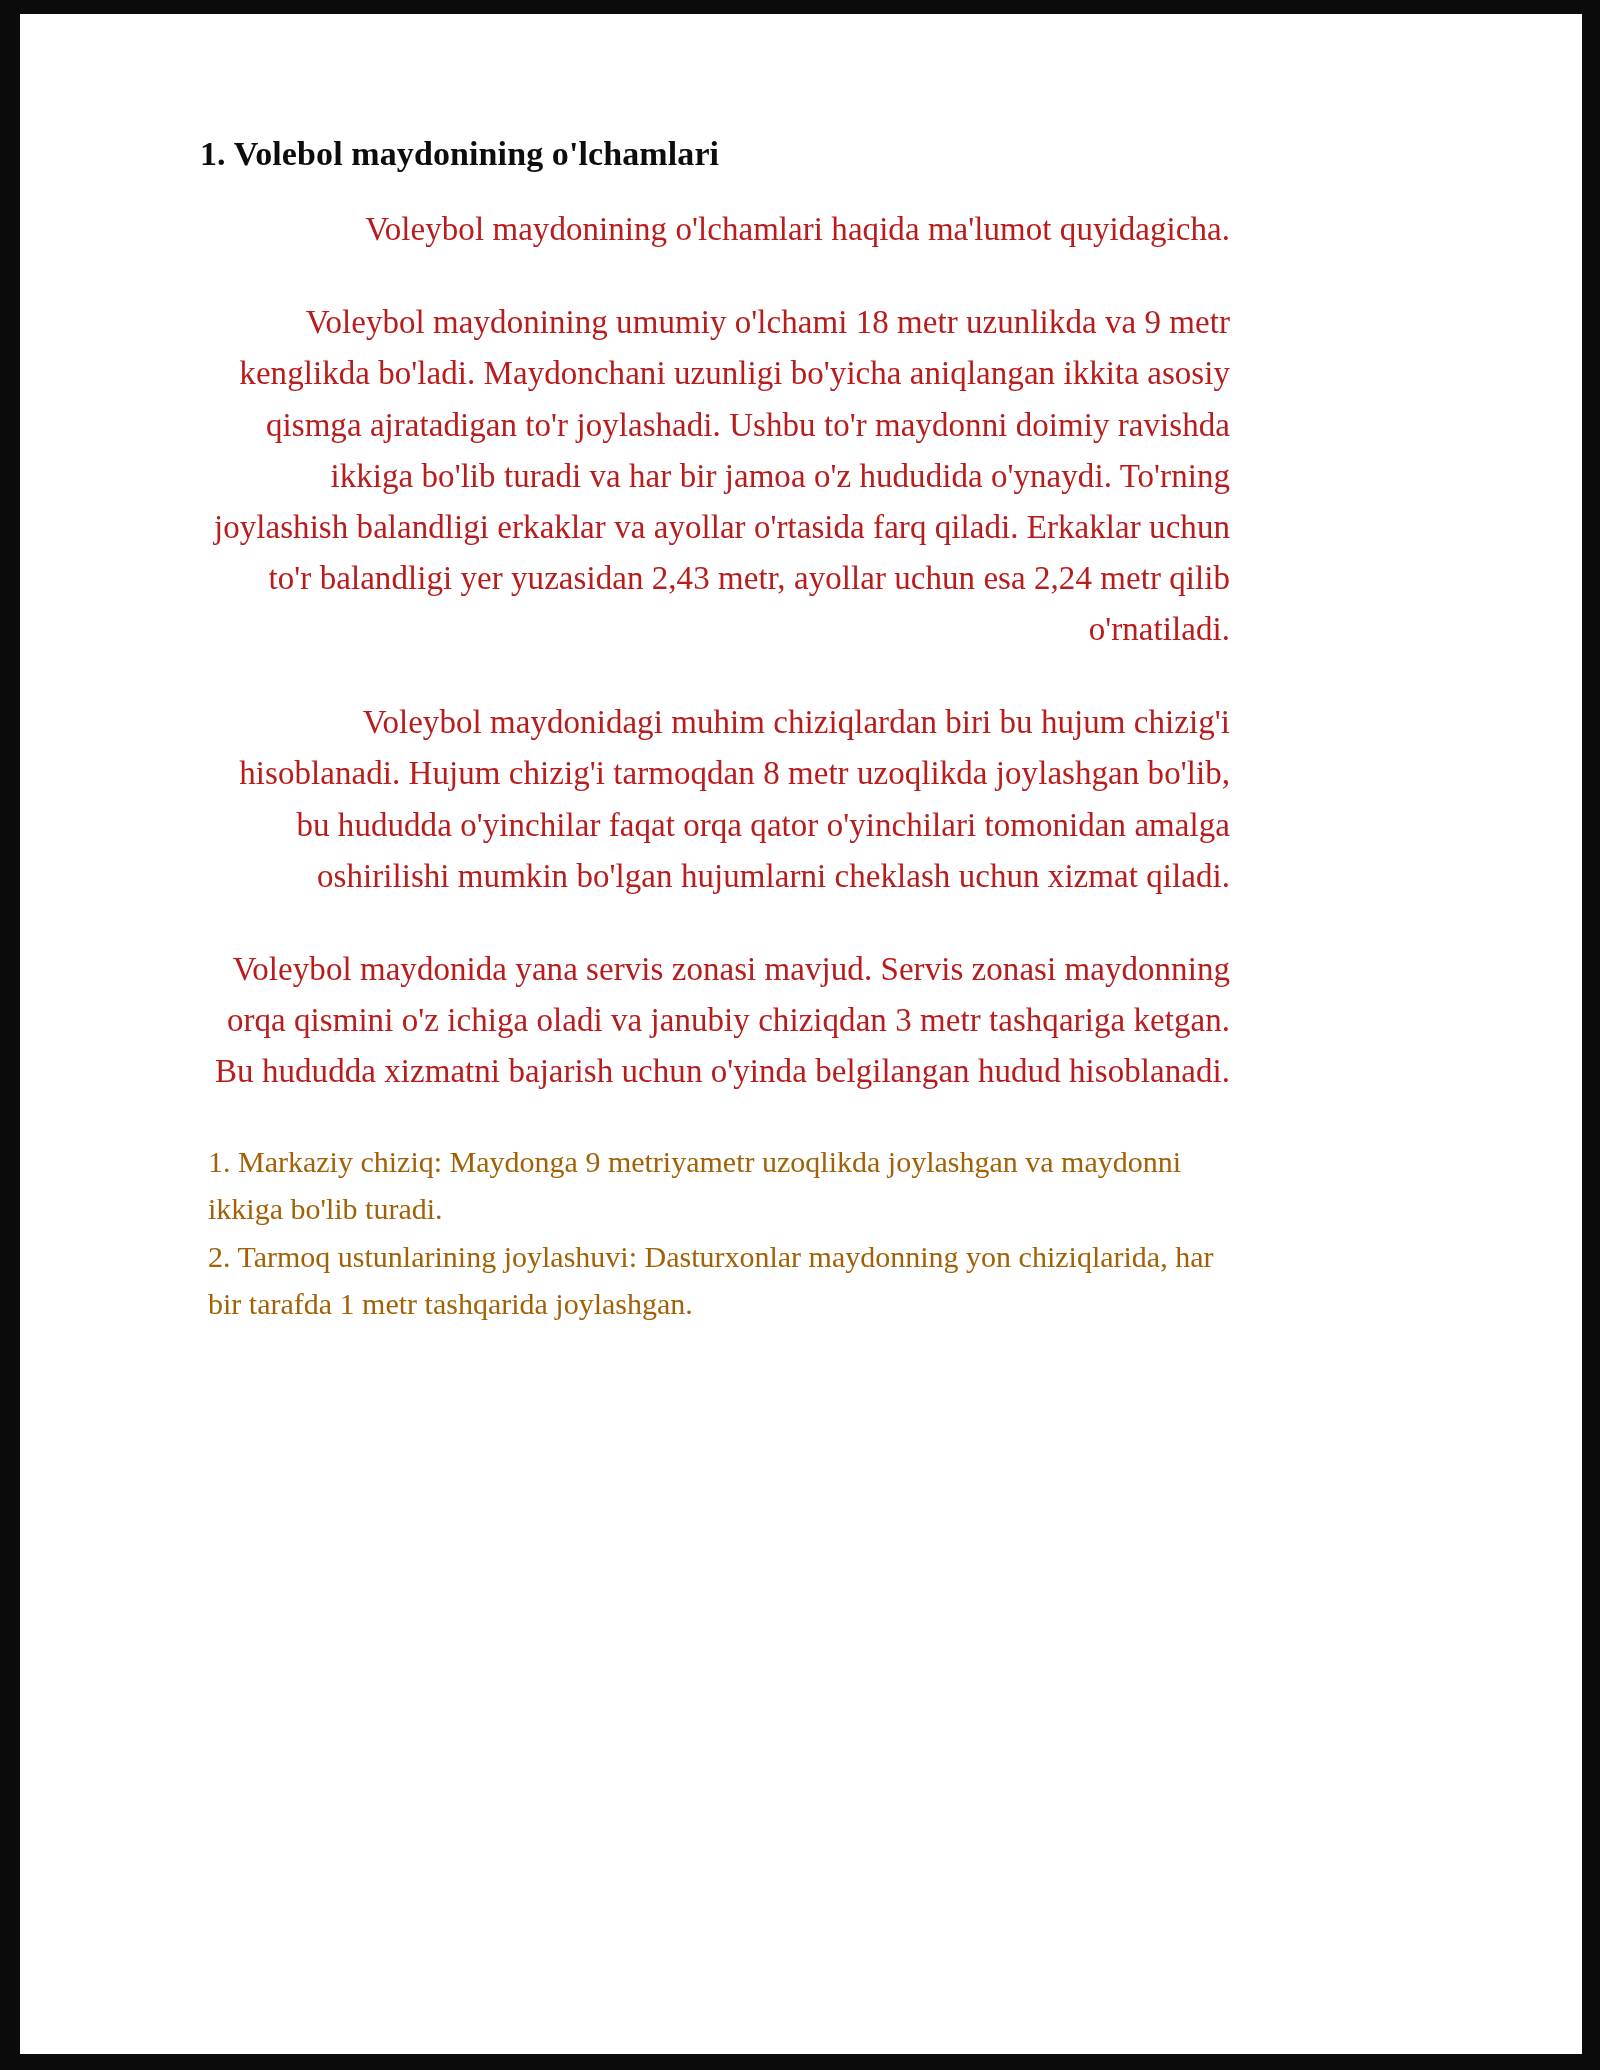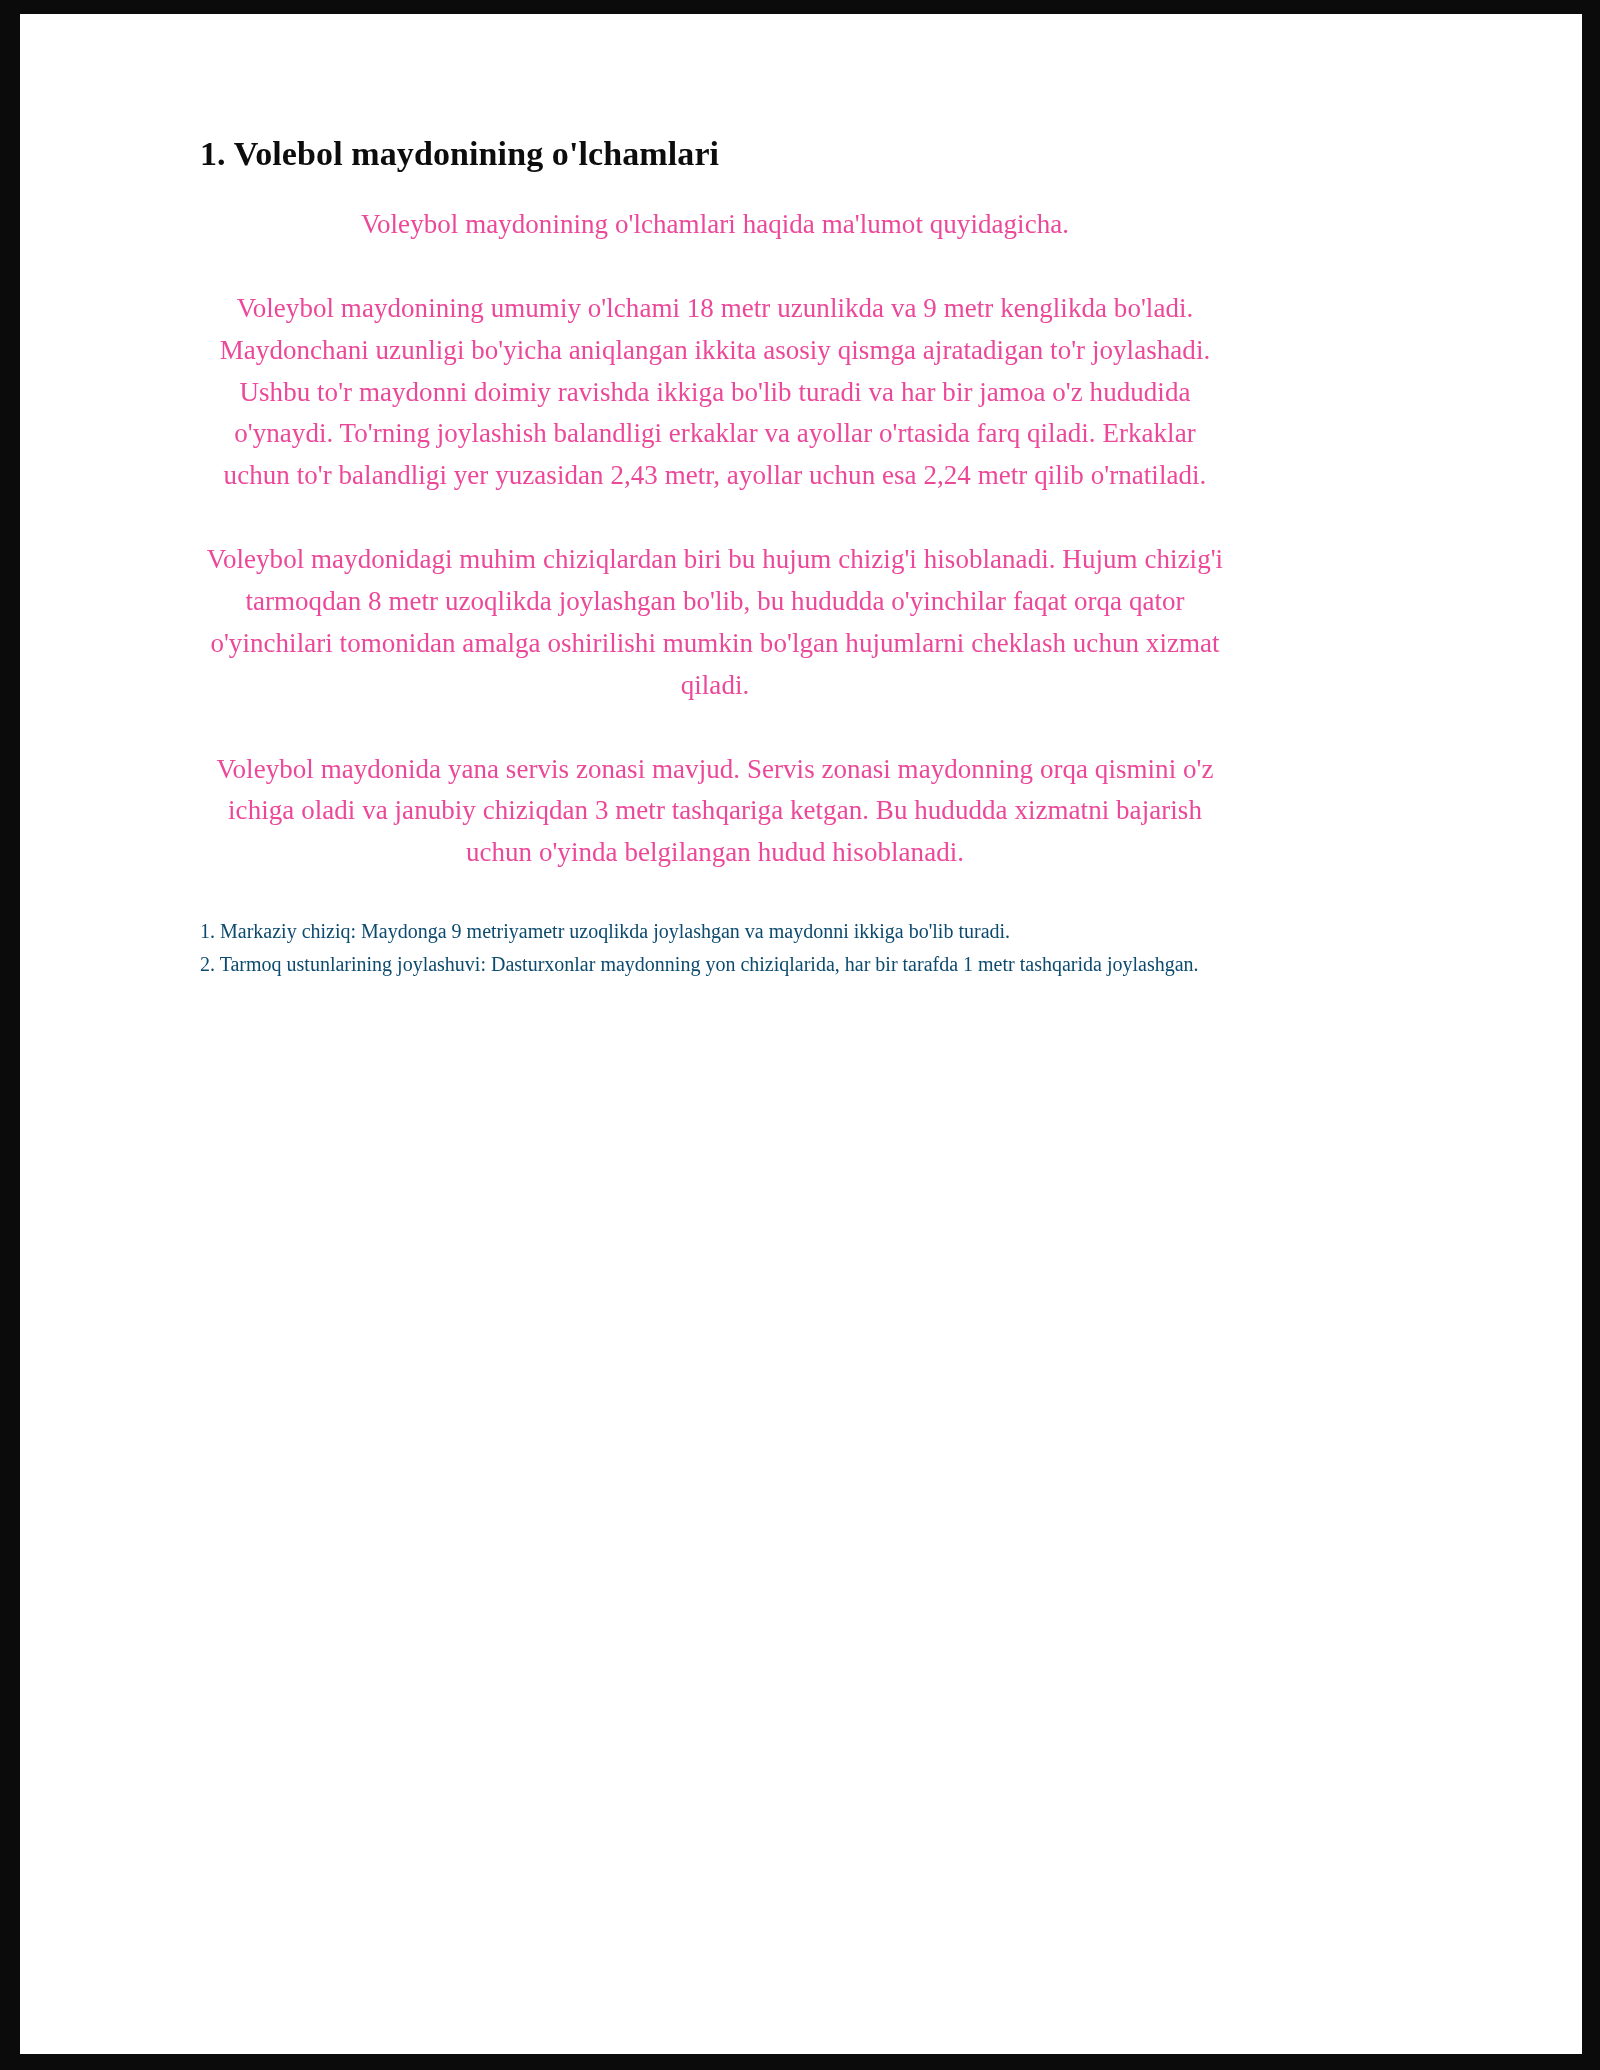--- a/index.html
+++ b/index.html
@@ -41,32 +41,32 @@
   }
   .doc-title {
     font-size: 34px;
     font-weight: bold;
     line-height: 1.18;
     color: #0d0d0d;
     margin: 0 0 30px 0;
     letter-spacing: 0.1px;
   }
   .para {
-    font-size: 27px;
+    font-size: 33px;
     line-height: 1.55;
-    color: #ec4899;
+    color: #b91c1c;
     margin: 0 0 42px 0;
-    text-align: center;
+    text-align: right;
     letter-spacing: 0.05px;
   }
   .numbered-list {
-    font-size: 20px;
+    font-size: 30px;
     line-height: 1.55;
-    color: #0c4a6e;
-    margin: 0;
+    color: #a16207;
+    margin: 8px;
     padding: 0;
     list-style: none;
   }
   .numbered-list li {
     margin: 0 0 2px 0;
   }
 </style>
 </head>
 <body>
 

